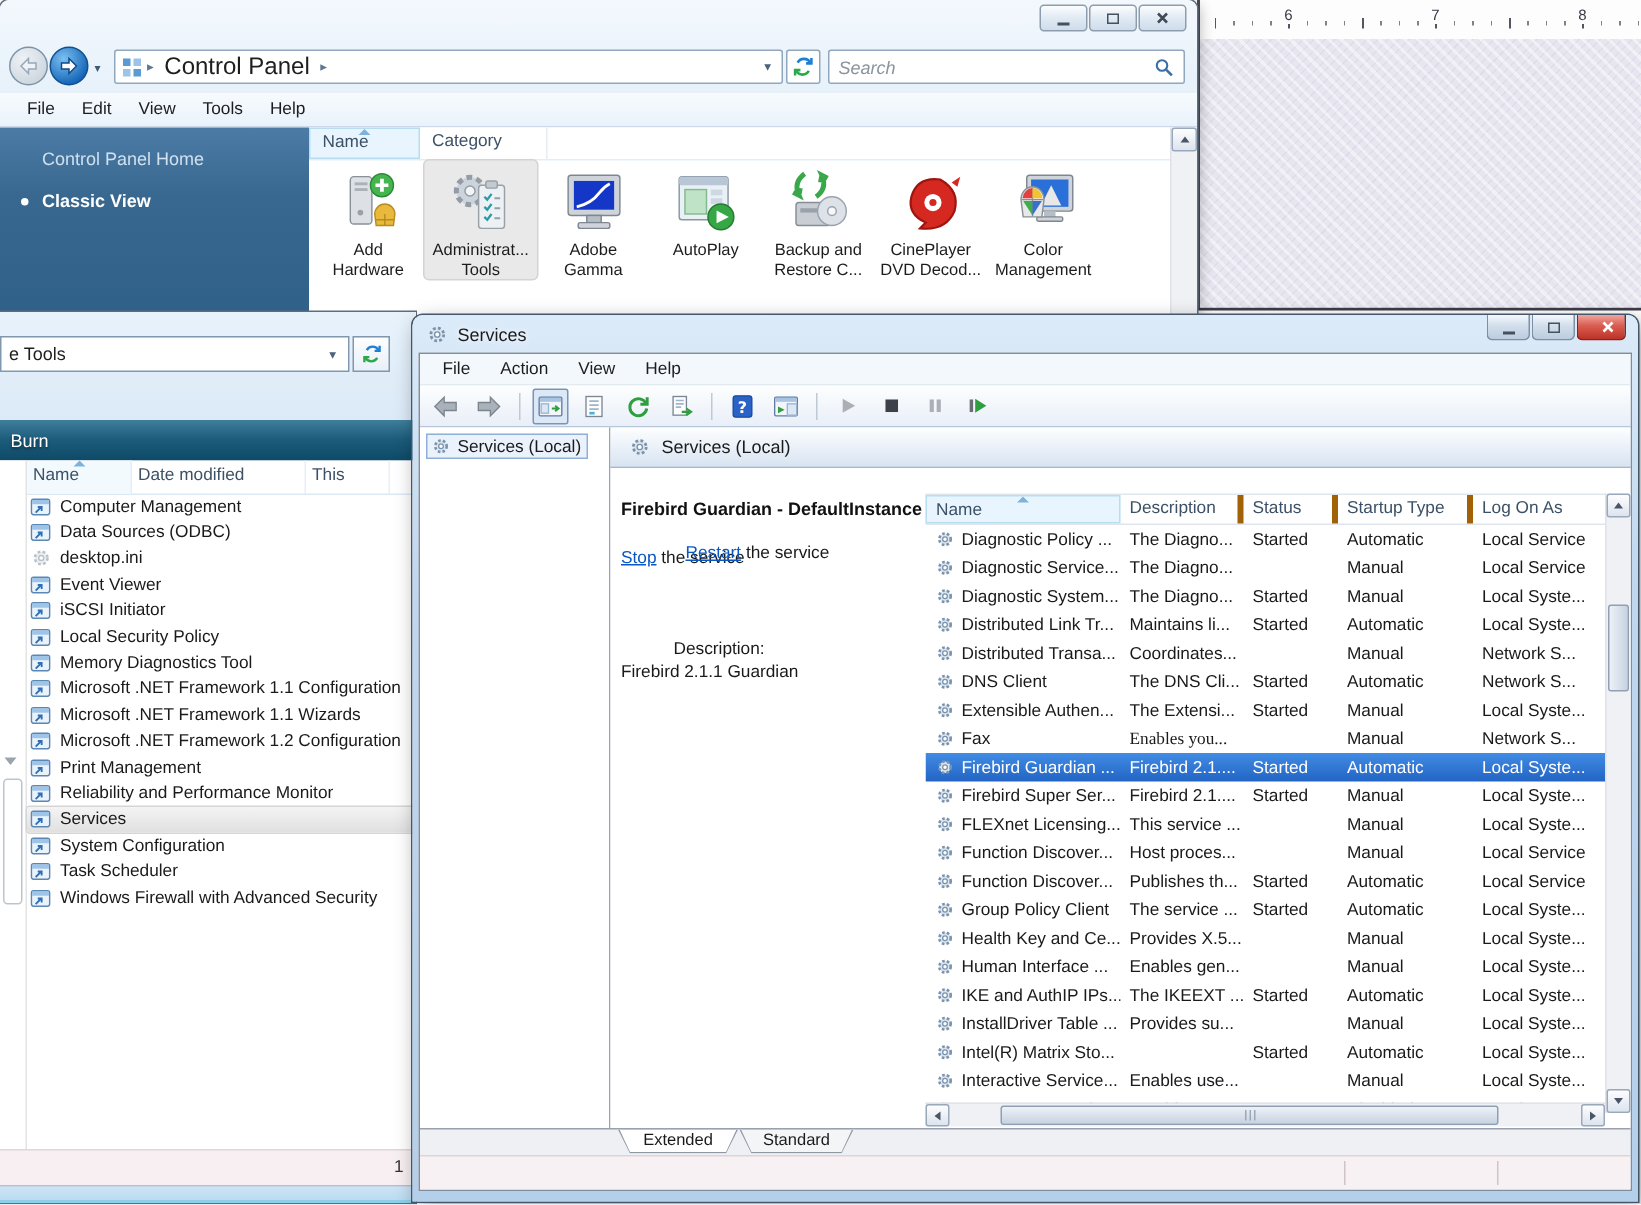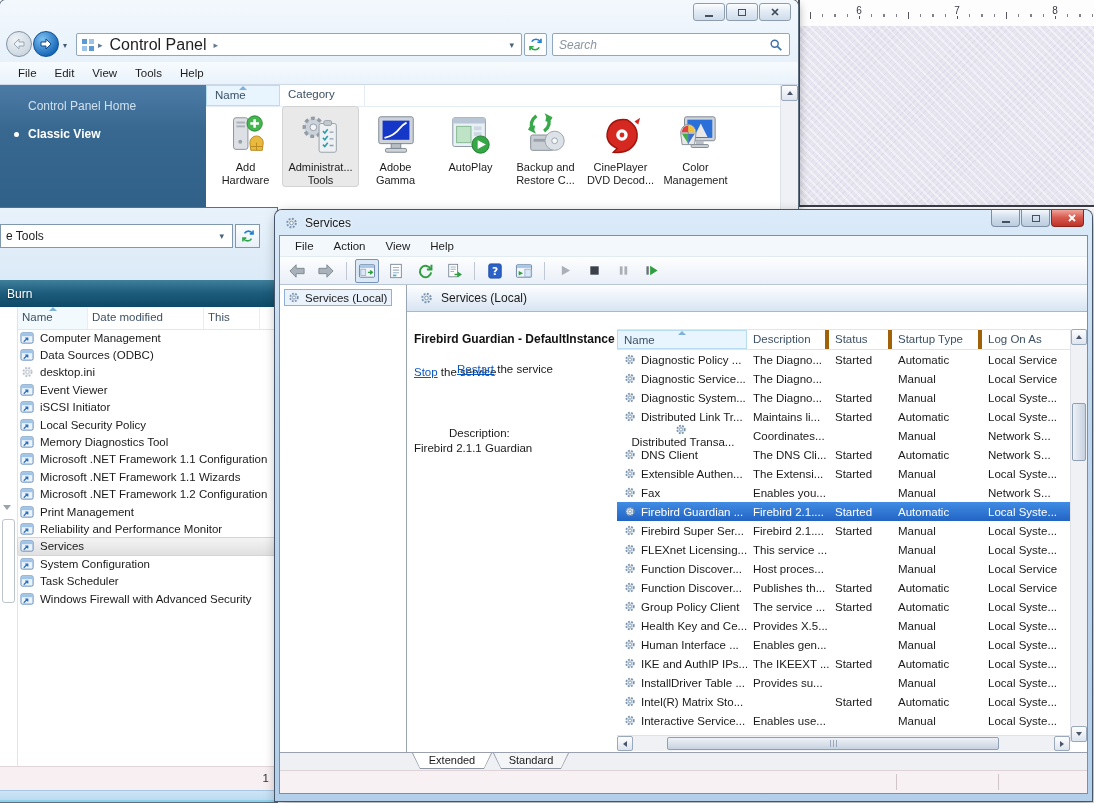--- a/index.html
+++ b/index.html
@@ -868,21 +868,21 @@
                       <span>Started</span>
                     </div>
                     <div class="sv-cell" style="width: 90px;">
                       <span>Automatic</span>
                     </div>
                     <div class="sv-cell" style="width: 88px;">
                       <span>Local Syste...</span>
                     </div>
                   </div>
                   <div class="sv-row">
-                    <div class="sv-cell" style="width: 130px; flex-direction: column;">
+                    <div class="sv-cell" style="width: 130px;">
                       <span class="ic">
                         <svg width="14" height="13" viewBox="0 0 16 15">
                           <circle cx="8" cy="7.5" r="4.4" fill="#dce6f0" stroke="#7a93ad" stroke-width="2" stroke-dasharray="2 1.6"></circle>
                           <circle cx="8" cy="7.5" r="1.8" fill="#fff" stroke="#7a93ad"></circle>
                         </svg>
                       </span>
                       <span>Distributed Transa...</span>
                     </div>
                     <div class="sv-cell" style="width: 82px;">
                       <span>Coordinates...</span>
@@ -946,21 +946,21 @@
                   <div class="sv-row">
                     <div class="sv-cell" style="width: 130px;">
                       <span class="ic">
                         <svg width="14" height="13" viewBox="0 0 16 15">
                           <circle cx="8" cy="7.5" r="4.4" fill="#dce6f0" stroke="#7a93ad" stroke-width="2" stroke-dasharray="2 1.6"></circle>
                           <circle cx="8" cy="7.5" r="1.8" fill="#fff" stroke="#7a93ad"></circle>
                         </svg>
                       </span>
                       <span>Fax</span>
                     </div>
-                    <div class="sv-cell" style="width: 82px;">
+                    <div class="sv-cell" style="width: 82px; font-family: Liberation Serif, serif;">
                       <span>Enables you...</span>
                     </div>
                     <div class="sv-cell" style="width: 63px;">
                       <span></span>
                     </div>
                     <div class="sv-cell" style="width: 90px;">
                       <span>Manual</span>
                     </div>
                     <div class="sv-cell" style="width: 88px;">
                       <span>Network S...</span>

